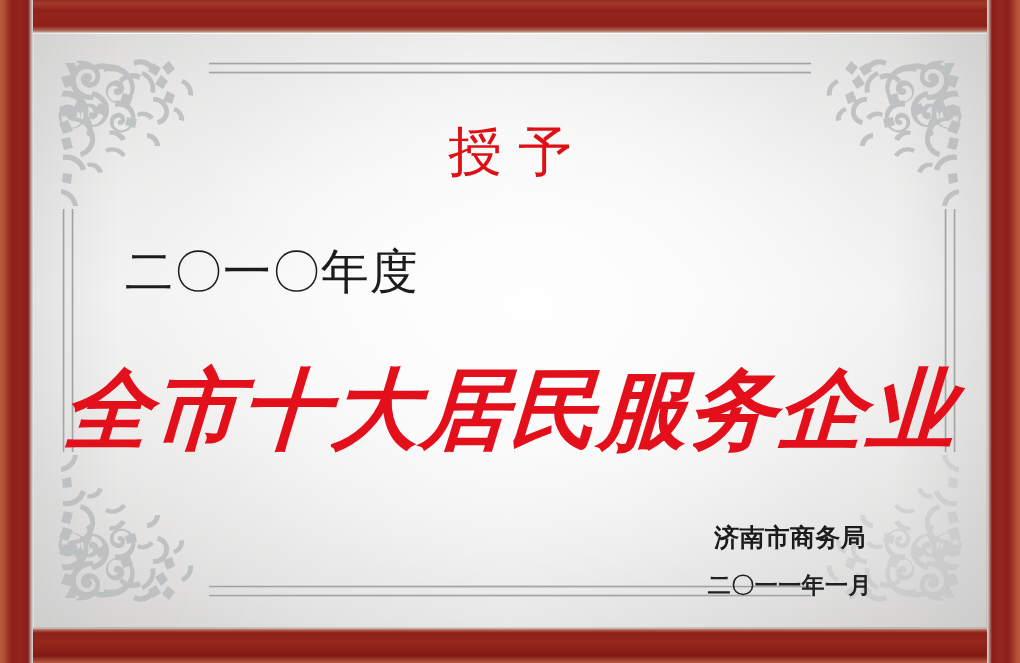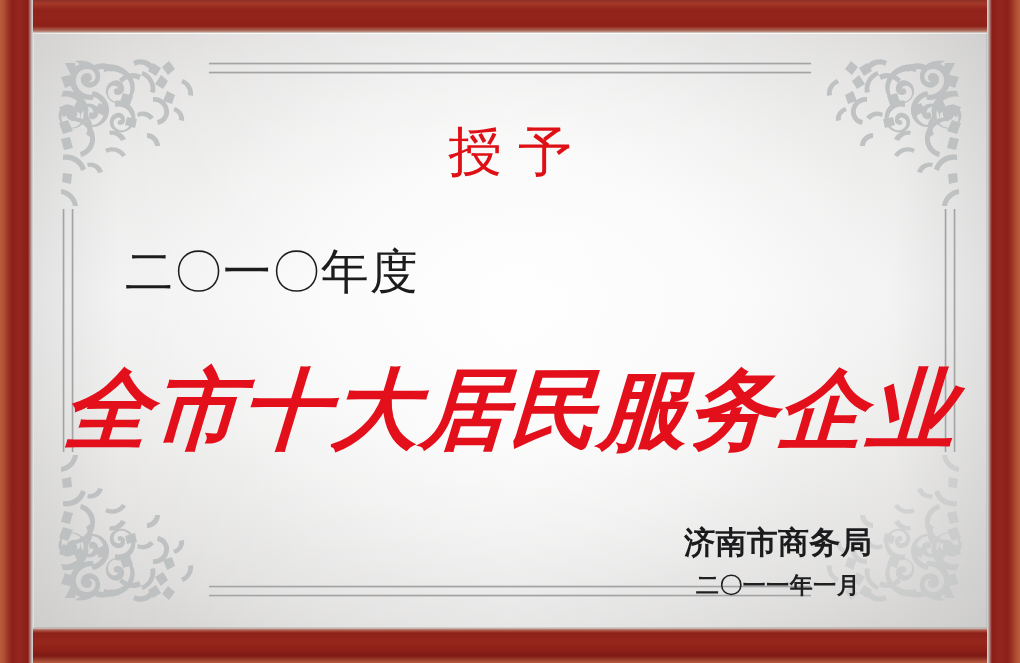--- a/index.html
+++ b/index.html
@@ -199,30 +199,30 @@
     white-space: nowrap;
     transform: skewX(-3deg);
   }
   .issuer-block {
     position: absolute;
     right: 115px;
     top: 492px;
     text-align: center;
   }
   .issuer-name {
-    font-family: Liberation Sans, sans-serif;
-    font-size: 31px;
+    font-family: Liberation Mono, monospace;
+    font-size: 25px;
     line-height: 1.18;
     font-weight: 700;
     color: #1b1b1d;
     letter-spacing: 0.01em;
     white-space: nowrap;
   }
   .issuer-date {
-    margin-top: 10px;
+    margin-top: 17px;
     font-family: "DejaVu Sans", "Liberation Sans", sans-serif;
     font-size: 23px;
     line-height: 1.18;
     font-weight: 700;
     color: #202022;
     letter-spacing: 0.02em;
     white-space: nowrap;
   }
 </style>
 </head>

